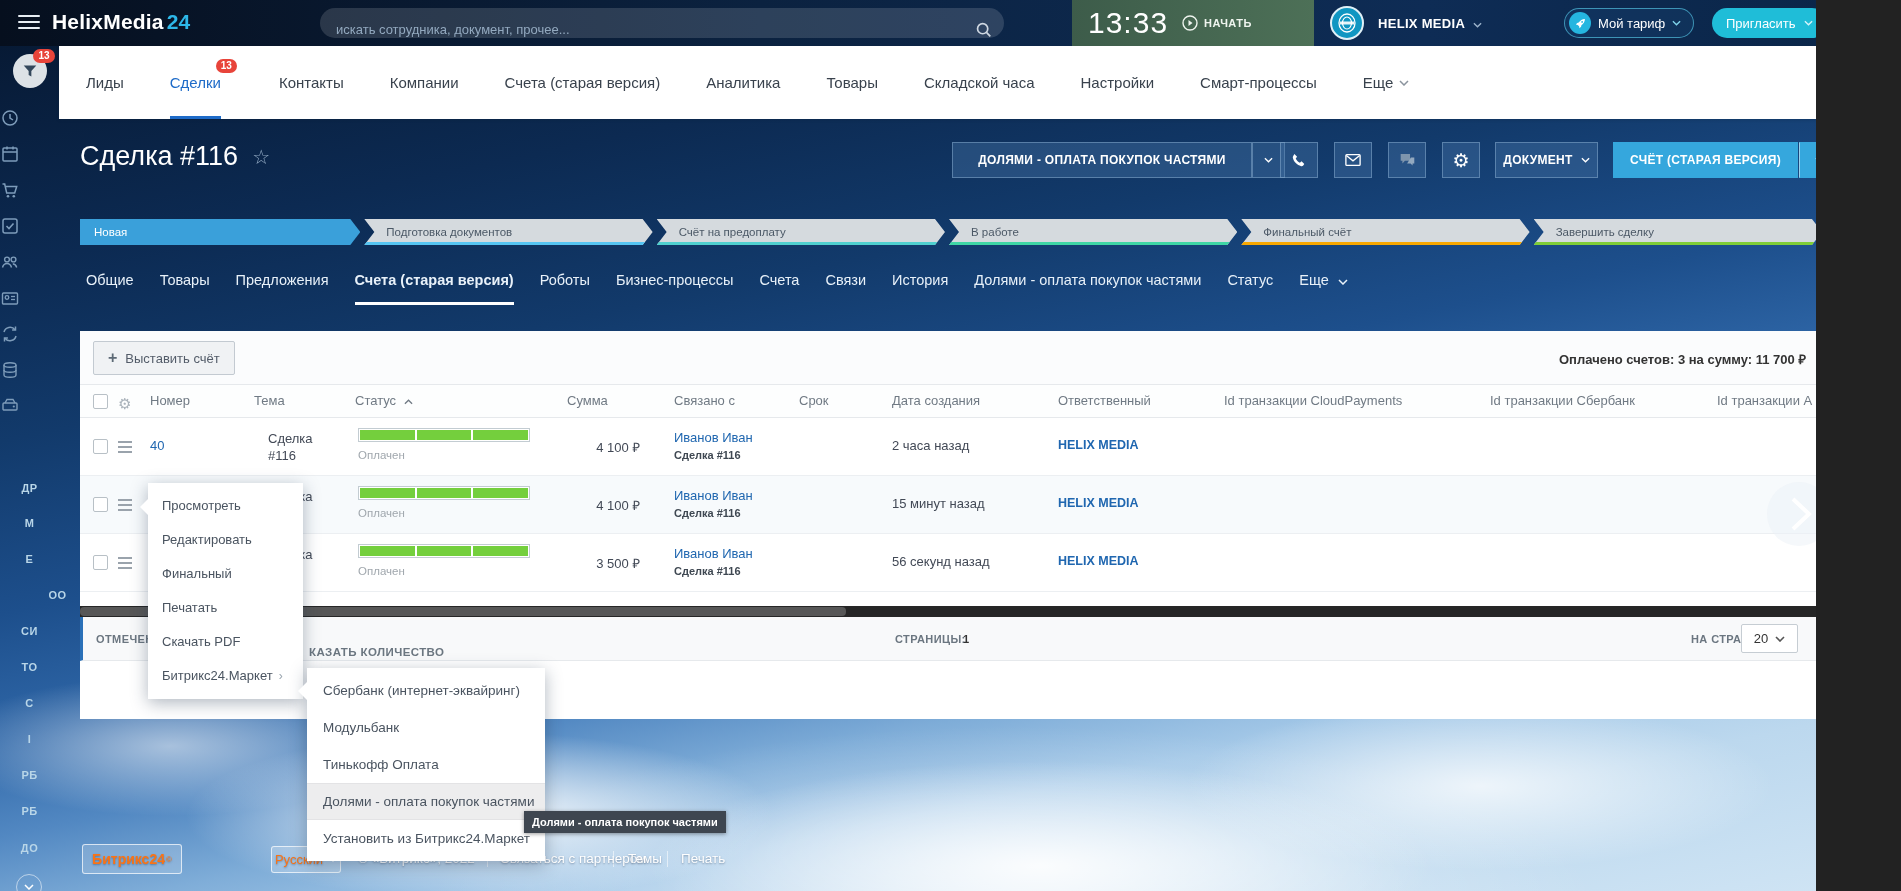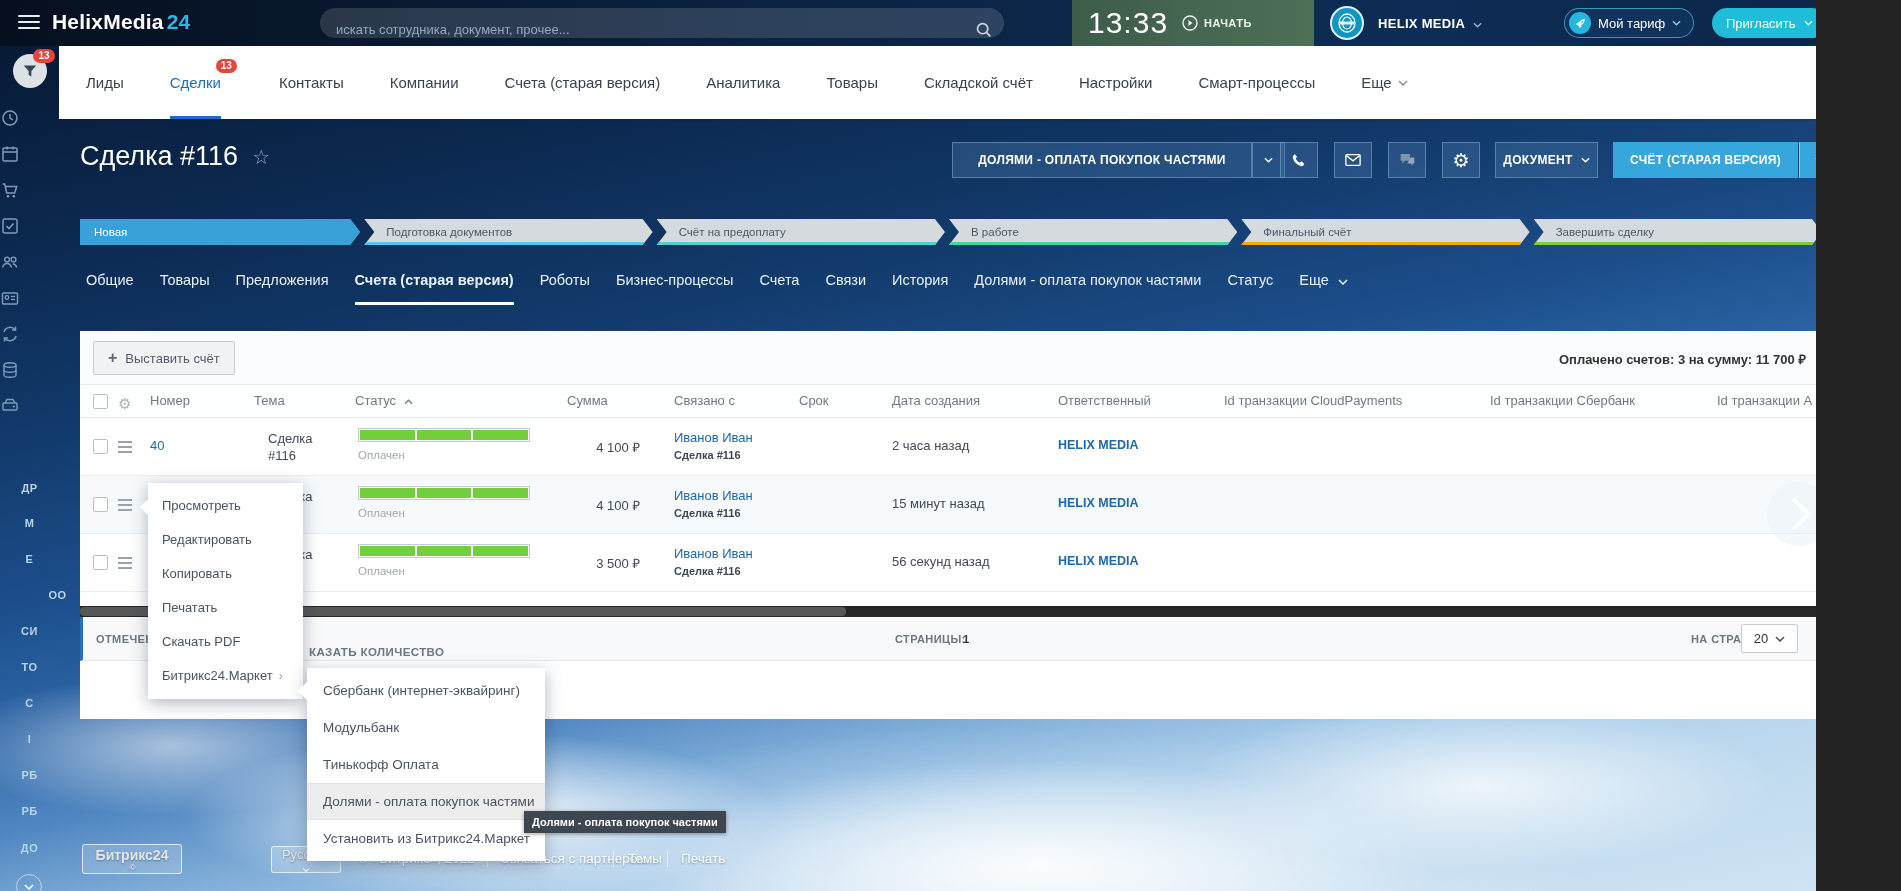--- a/index.html
+++ b/index.html
@@ -145,21 +145,21 @@
   .sub-menu::before { content:""; position:absolute; left:-9px; top:14px; border:9px solid transparent; border-right-color:#fff; border-left:none; }
   .sub-menu .menu-item { height:37px; line-height:37px; padding-left:16px; font-size:13.5px; }
   .sub-menu .menu-item.hover { background:#ededee; border-top:1px solid #e3e3e5; border-bottom:1px solid #e3e3e5; }
 
   .tooltip { position:absolute; left:524px; top:811px; z-index:11; background:#3e4650; color:#fff; font-size:11px;
     font-weight:700; line-height:22px; padding:0 8px; white-space:nowrap; box-shadow:0 1px 4px rgba(0,0,0,.4); }
 
   
   .sf { z-index:2; color:#fff; text-shadow:0 1px 2px rgba(20,40,70,.4); }
   .sf-btn { position:absolute; display:flex; align-items:center; justify-content:center; border-radius:3px;
-    border:1px solid rgba(255,255,255,.7); background:rgba(255,255,255,.18); color:#e5e5e5; cursor:pointer;flex-direction:column; }
+    border:1px solid rgba(255,255,255,.7); background:rgba(255,255,255,.18); color:#f97316; cursor:pointer; }
   .sf-link { position:absolute; font-size:13.5px; cursor:pointer; white-space:nowrap; }
   .sf-sep { position:absolute; width:1px; height:16px; background:rgba(255,255,255,.55); }
   .chevcircle { position:absolute; left:16px; top:828px; width:26px; height:26px; border-radius:50%;
     border:1px solid rgba(255,255,255,.55); display:flex; align-items:center; justify-content:center; z-index:4; cursor:pointer; }
 
   svg { display:block; }
 </style>
 </head>
 <body>
 
@@ -247,21 +247,21 @@
     <div class="nav-item">
         <span>Счета (старая версия)</span>
       </div>
     <div class="nav-item">
         <span>Аналитика</span>
       </div>
     <div class="nav-item">
         <span>Товары</span>
       </div>
     <div class="nav-item">
-        <span>Складской счёт</span>
+        <span>Складской часа</span>
       </div>
     <div class="nav-item">
         <span>Настройки</span>
       </div>
     <div class="nav-item">
         <span>Смарт-процессы</span>
       </div>
     <div class="nav-item">
       <span>Еще</span>
       <svg class="nav-chevron" width="10" height="6" viewBox="0 0 10 6">
@@ -640,21 +640,21 @@
   <a class="sf sf-link" style="left:681px; top:851px;">Печать</a>
 
   <div class="ctx-menu">
     <div class="menu-item">
         <span>Просмотреть</span>
       </div>
     <div class="menu-item">
         <span>Редактировать</span>
       </div>
     <div class="menu-item">
-        <span>Копировать</span>
+        <span>Финальный</span>
       </div>
     <div class="menu-item">
         <span>Печатать</span>
       </div>
     <div class="menu-item">
         <span>Скачать PDF</span>
       </div>
     <div class="menu-item">
       <span>Битрикс24.Маркет</span>
       <span class="arr">›</span>

